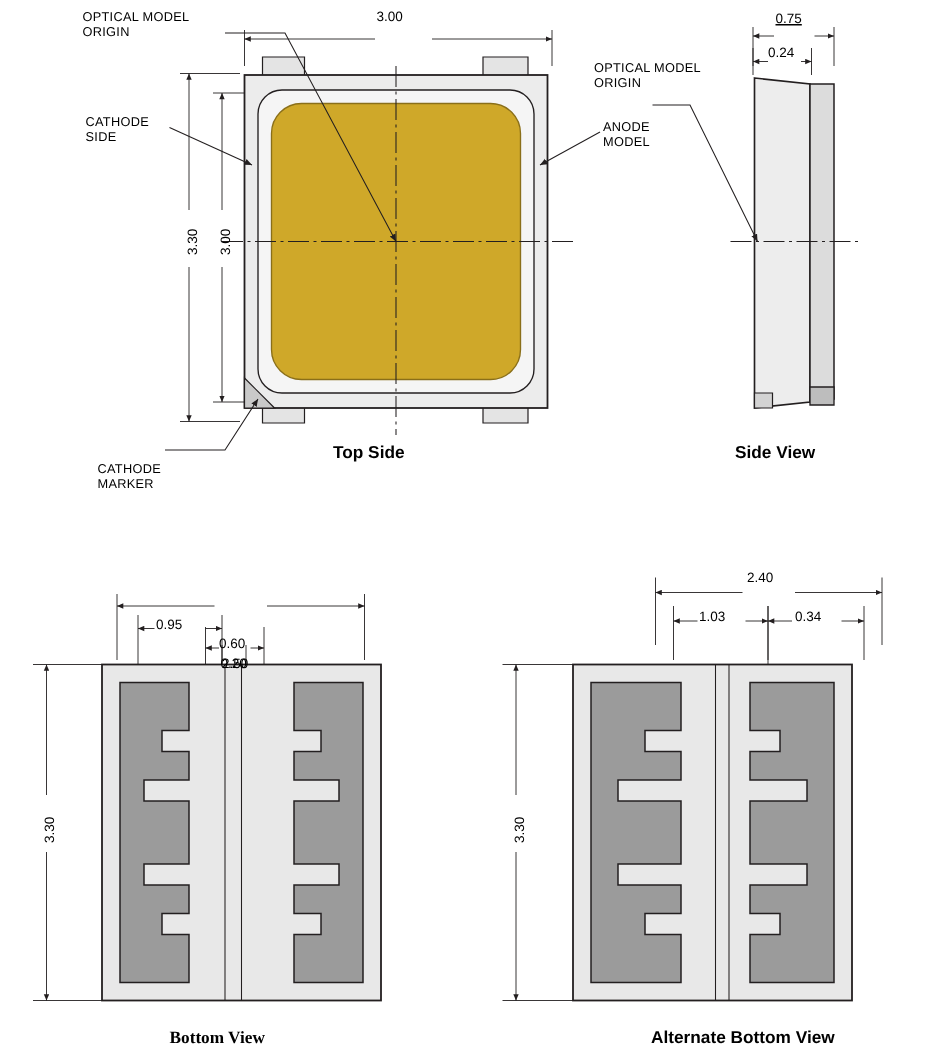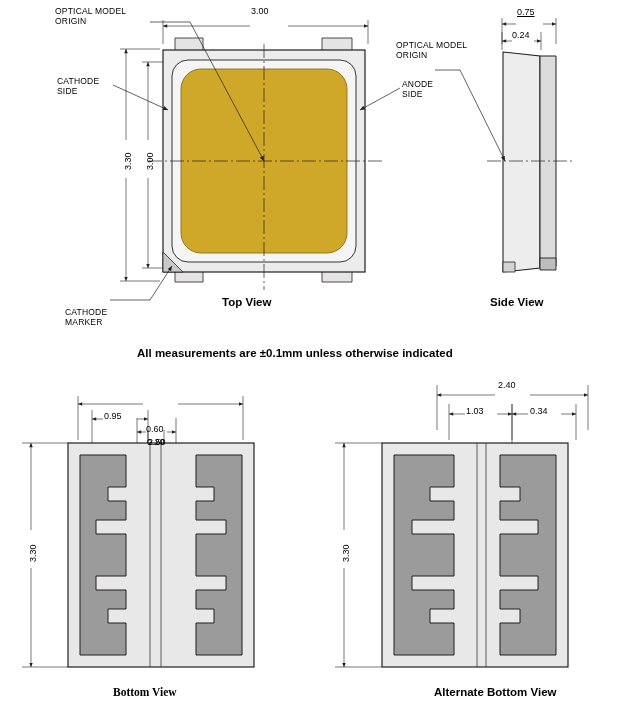--- a/index.html
+++ b/index.html
@@ -223,37 +223,36 @@
 
   <div class="dim vert" style="left:145px; top:170px;">3.00</div>
 
   <div class="lbl" style="left:55px; top:6px;">OPTICAL MODEL
 ORIGIN</div>
 
   <div class="lbl" style="left:57px; top:76px;">CATHODE
 SIDE</div>
 
   <div class="lbl" style="left:402px; top:79px;">ANODE
-SIDE</div>
+MODEL</div>
 
   <div class="lbl" style="left:65px; top:307px;">CATHODE
 MARKER</div>
 
   <div class="dim" style="left:517px; top:7px;text-decoration:underline;">0.75</div>
 
   <div class="dim" style="left:512px; top:30px;">0.24</div>
 
   <div class="lbl" style="left:396px; top:40px;">OPTICAL MODEL
 ORIGIN</div>
 
-  <div class="viewtitle" style="left:222px; top:296px;">Top View</div>
+  <div class="viewtitle" style="left:222px; top:296px;">Top Side</div>
 
   <div class="viewtitle" style="left:490px; top:296px;">Side View</div>
 
-  <div class="note" style="left:137px; top:347px;">All measurements are ±0.1mm unless otherwise indicated</div>
 
   <div class="dim" style="left:148px; top:389px;margin-top:48px;">2.50</div>
 
   <div class="dim" style="left:104px; top:411px;">0.95</div>
 
   <div class="dim" style="left:146px; top:424px;">0.60</div>
 
   <div class="dim" style="left:147px; top:437px;">0.20</div>
 
   <div class="dim vert" style="left:28px; top:562px;">3.30</div>

